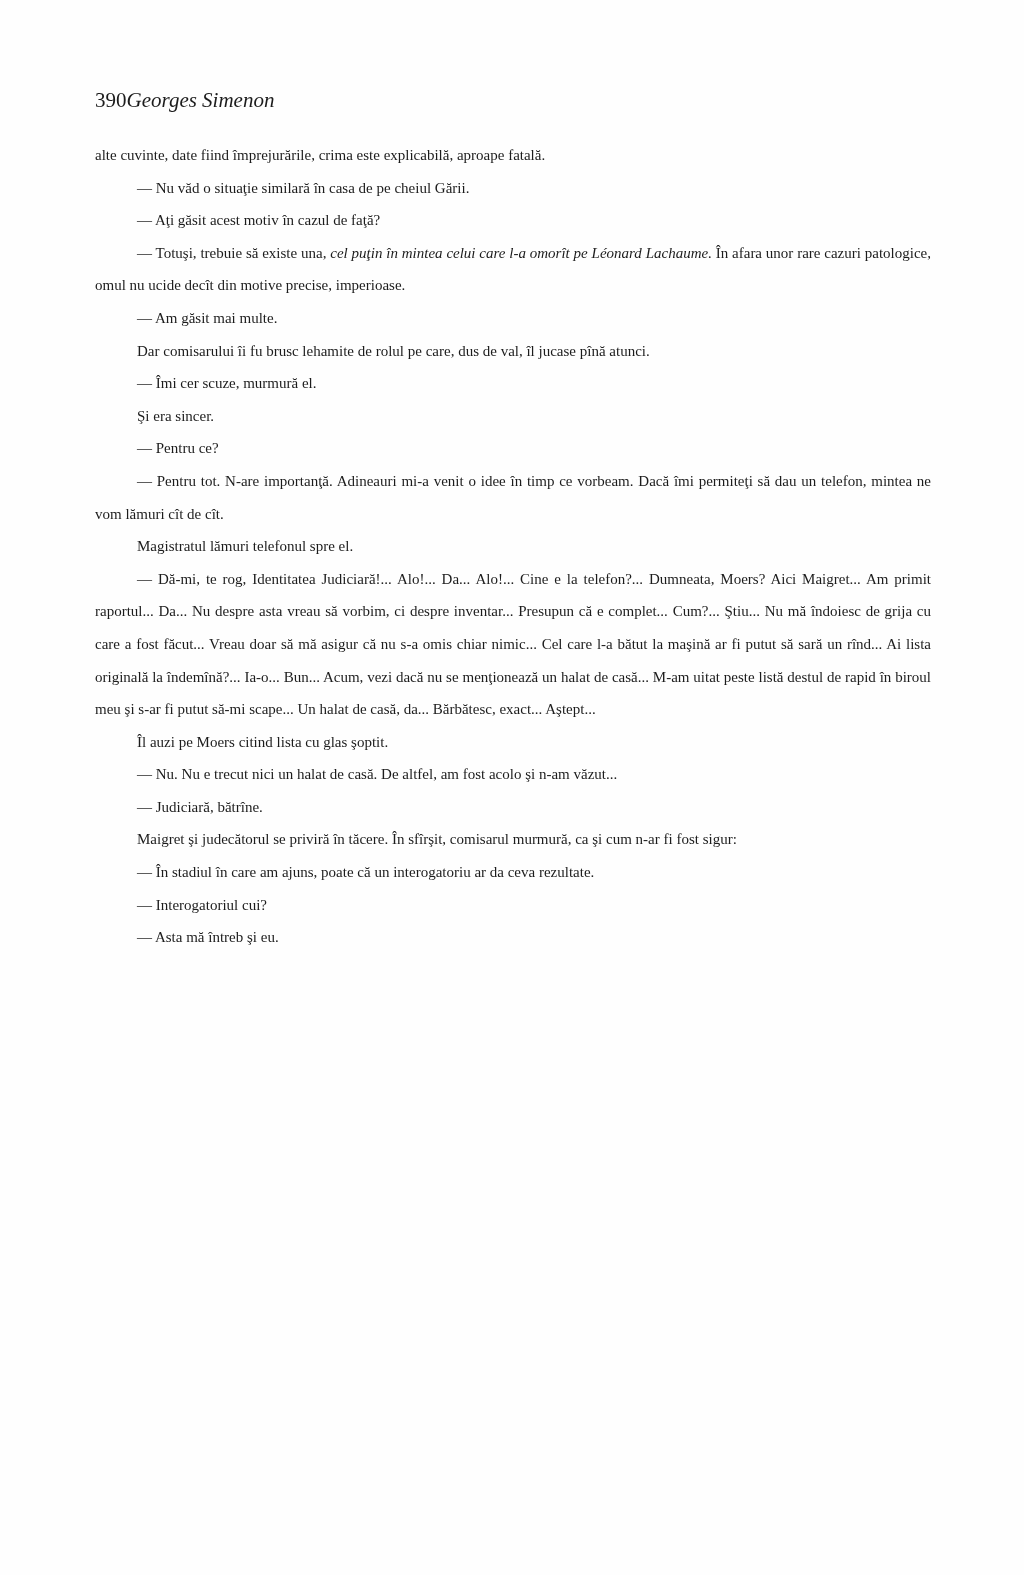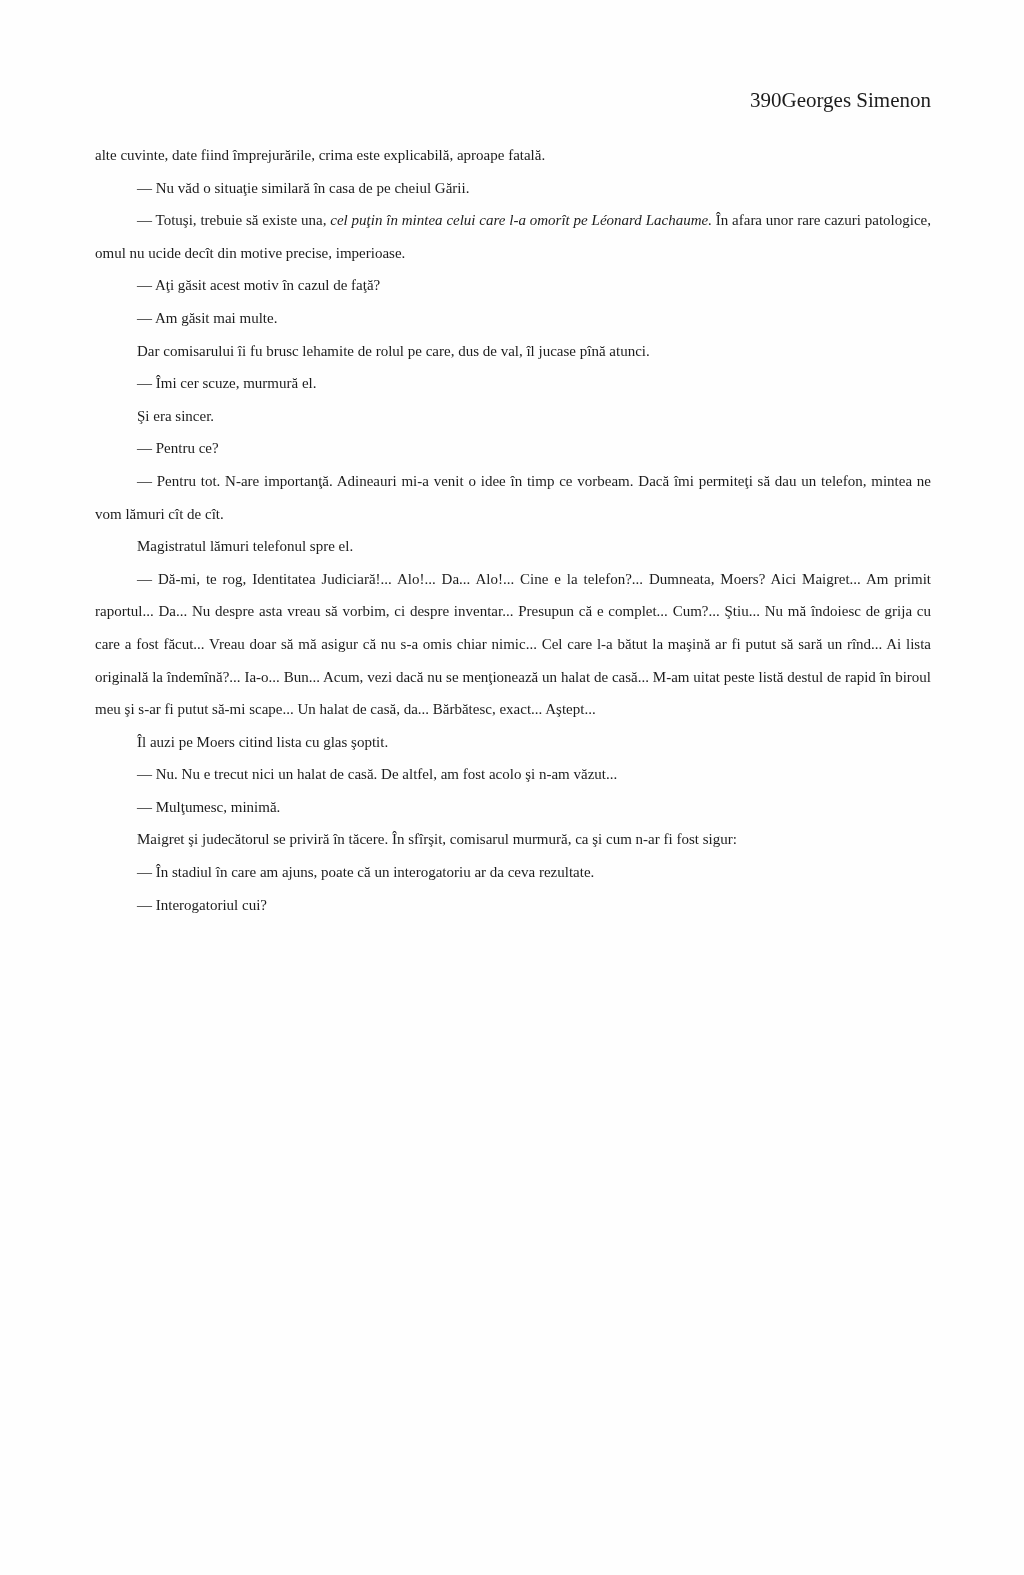--- a/index.html
+++ b/index.html
@@ -17,29 +17,30 @@
     overflow: hidden;
   }
   .page-inner {
     position: absolute;
     left: 95px;
     top: 88px;
     width: 836px;
   }
   .page-header {
     display: flex;
-    justify-content: flex-end;
+    justify-content: flex-start;
     align-items: baseline;
     font-size: 21px;
     margin-bottom: 26px;
   }
   .page-number {
     font-style: normal;
   }
   .running-header {
+    font-style: italic;
   }
   .page-body p {
     margin: 0;
     font-size: 15px;
     line-height: 32.6px;
     text-align: justify;
     text-justify: inter-word;
   }
   .page-body p.indent {
     text-indent: 42px;
@@ -53,31 +54,32 @@
 
 <div class="page">
   <div class="page-inner">
     <div class="page-header">
       <span class="page-number">390</span>
       <span class="running-header">Georges Simenon</span>
     </div>
     <div class="page-body">
         <p class=""><span>alte cuvinte, date fiind împrejurările, crima este explicabilă, aproape fatală.</span></p>
         <p class="indent"><span>— Nu văd o situaţie similară în casa de pe cheiul Gării.</span></p>
+        <p class="indent"><span>— Aţi găsit acest motiv în cazul de faţă?</span></p>
         <p class="indent"><span>— Totuşi, trebuie să existe una, </span><span class="italic">cel puţin în mintea celui care l-a omorît pe Léonard Lachaume.</span><span> În afara unor rare cazuri patologice, omul nu ucide decît din motive precise, imperioase.</span></p>
-        <p class="indent"><span>— Aţi găsit acest motiv în cazul de faţă?</span></p>
         <p class="indent"><span>— Am găsit mai multe.</span></p>
         <p class="indent"><span>Dar comisarului îi fu brusc lehamite de rolul pe care, dus de val, îl jucase pînă atunci.</span></p>
         <p class="indent"><span>— Îmi cer scuze, murmură el.</span></p>
         <p class="indent"><span>Şi era sincer.</span></p>
         <p class="indent"><span>— Pentru ce?</span></p>
         <p class="indent"><span>— Pentru tot. N-are importanţă. Adineauri mi-a venit o idee în timp ce vorbeam. Dacă îmi permiteţi să dau un telefon, mintea ne vom lămuri cît de cît.</span></p>
         <p class="indent"><span>Magistratul lămuri telefonul spre el.</span></p>
         <p class="indent"><span>— Dă-mi, te rog, Identitatea Judiciară!... Alo!... Da... Alo!... Cine e la telefon?... Dumneata, Moers? Aici Maigret... Am primit raportul... Da... Nu despre asta vreau să vorbim, ci despre inventar... Presupun că e complet... Cum?... Ştiu... Nu mă îndoiesc de grija cu care a fost făcut... Vreau doar să mă asigur că nu s-a omis chiar nimic... Cel care l-a bătut la maşină ar fi putut să sară un rînd... Ai lista originală la îndemînă?... Ia-o... Bun... Acum, vezi dacă nu se menţionează un halat de casă... M-am uitat peste listă destul de rapid în biroul meu şi s-ar fi putut să-mi scape... Un halat de casă, da... Bărbătesc, exact... Aştept...</span></p>
         <p class="indent"><span>Îl auzi pe Moers citind lista cu glas şoptit.</span></p>
         <p class="indent"><span>— Nu. Nu e trecut nici un halat de casă. De altfel, am fost acolo şi n-am văzut...</span></p>
-        <p class="indent"><span>— Mulţumesc, minimă.</span></p>
+        <p class="indent"><span>— Judiciară, bătrîne.</span></p>
         <p class="indent"><span>Maigret şi judecătorul se priviră în tăcere. În sfîrşit, comisarul murmură, ca şi cum n-ar fi fost sigur:</span></p>
         <p class="indent"><span>— În stadiul în care am ajuns, poate că un interogatoriu ar da ceva rezultate.</span></p>
         <p class="indent"><span>— Interogatoriul cui?</span></p>
+        <p class="indent"><span>— Asta mă întreb şi eu.</span></p>
       </div>
   </div>
 </div>
 
 </body></html>

